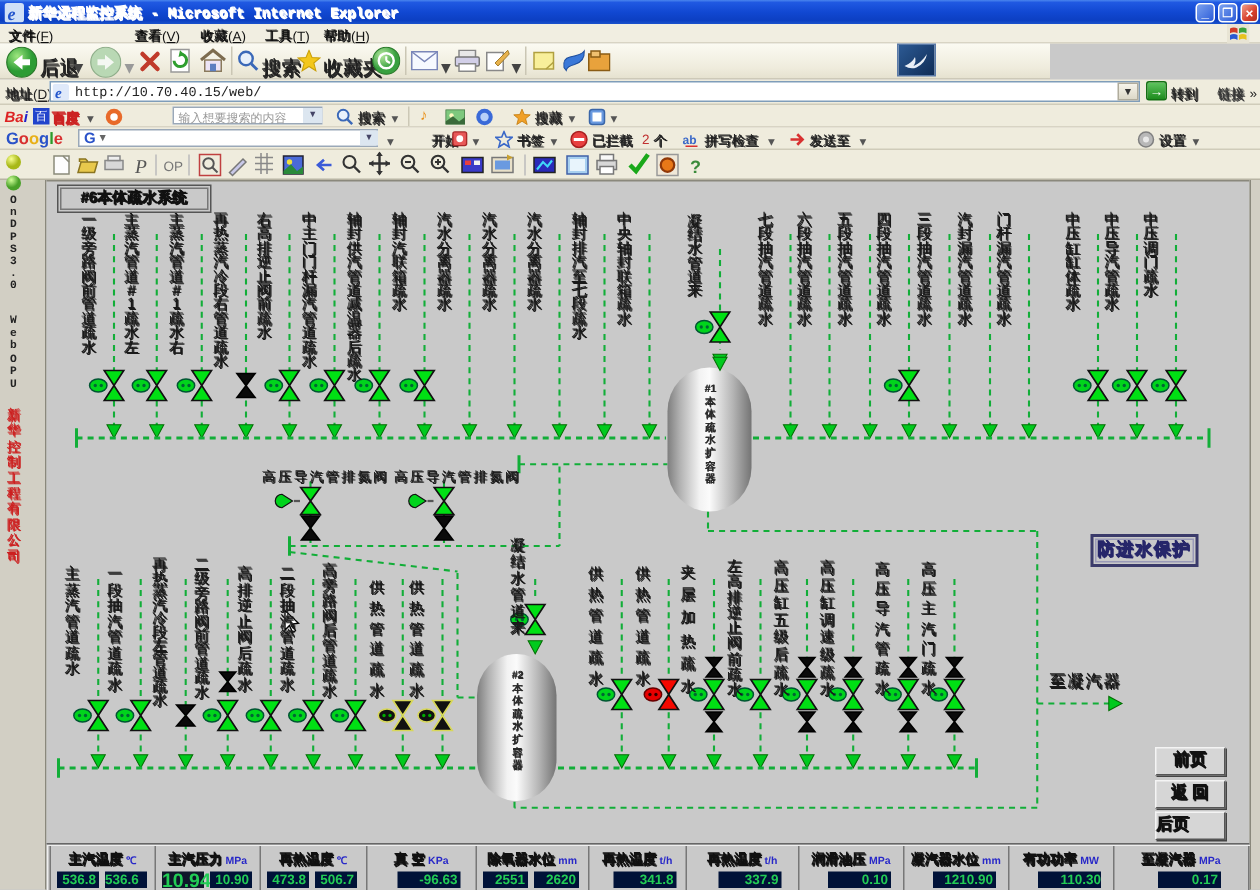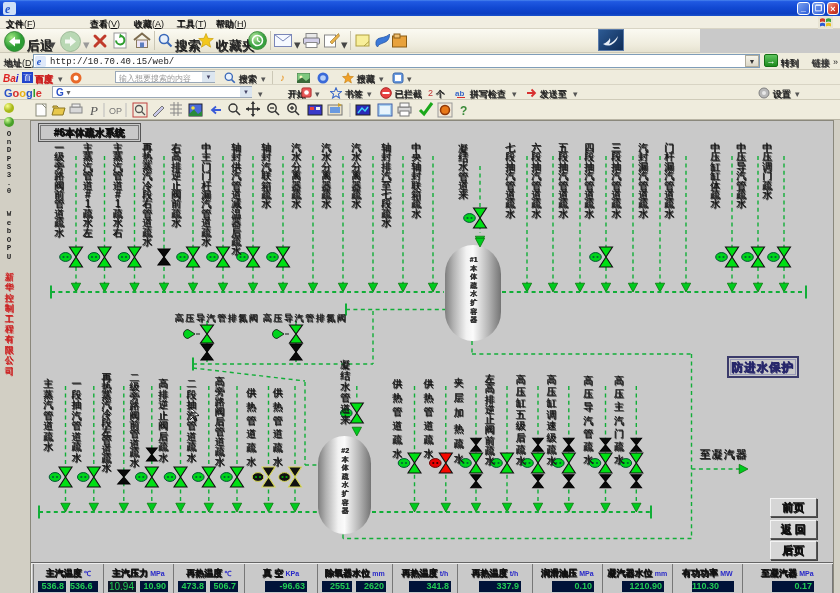--- a/index.html
+++ b/index.html
@@ -7,20 +7,21 @@
 .abs{position:absolute}
 .vlab{position:absolute;font-size:9px;color:#1a1a1a;line-height:9.5px;text-align:center;width:11px;white-space:pre-line;text-shadow:0.5px 0.5px 0 #1a1a1a,-0.5px -0.5px 0 #1a1a1a}
 </style></head>
 <body>
 
 <div class="abs" style="left:0;top:0;width:840px;height:16px;background:linear-gradient(180deg,#4a86ee 0%,#2059e2 10%,#1148d2 50%,#0c3fc2 85%,#1a52cc 100%)">
  <svg class="abs" style="left:3px;top:2px" width="13" height="13" viewBox="0 0 13 13">
   <rect x="0" y="0" width="13" height="13" rx="2" fill="#cfe0f7"></rect>
   <text x="2" y="11" font-size="12" font-style="italic" font-weight="bold" fill="#2255cc" font-family="Liberation Serif">e</text>
  </svg>
+ <div class="abs cn" style="left:19px;top:2.5px;font-size:9.5px;font-weight:bold;color:#fff;letter-spacing:0px;font-family:'Liberation Mono',monospace">新华远程监控系统 - Microsoft Internet Explorer</div>
  <div class="abs" style="left:797px;top:2px;width:13px;height:13px;border-radius:3px;background:linear-gradient(135deg,#7ba1ef,#2c5cd8);border:1px solid #fff;color:#fff;font-size:9px;font-weight:bold;text-align:center;line-height:11px">_</div>
  <div class="abs" style="left:812px;top:2px;width:13px;height:13px;border-radius:3px;background:linear-gradient(135deg,#7ba1ef,#2c5cd8);border:1px solid #fff;color:#fff;font-size:8px;font-weight:bold;text-align:center;line-height:12px">❐</div>
  <div class="abs" style="left:827px;top:2px;width:12px;height:13px;border-radius:3px;background:linear-gradient(135deg,#f0a08c,#d8402c 60%,#b03020);border:1px solid #fff;color:#fff;font-size:9px;font-weight:bold;text-align:center;line-height:12px">×</div>
 </div>
 
 <div class="abs" style="left:0;top:16px;width:840px;height:13px;background:#f1eee1;border-bottom:1px solid #d8d4c4;font-size:9px;color:#111">
     <span class="abs" style="left:6px;top:2px"><span class="cn">文件</span>(<span style="text-decoration:underline">F</span>)</span>
     <span class="abs" style="left:48px;top:16px"><span class="cn">编辑</span>(<span style="text-decoration:underline">E</span>)</span>
     <span class="abs" style="left:90px;top:2px"><span class="cn">查看</span>(<span style="text-decoration:underline">V</span>)</span>
     <span class="abs" style="left:134px;top:2px"><span class="cn">收藏</span>(<span style="text-decoration:underline">A</span>)</span>
@@ -687,33 +688,33 @@
     <div class="vlab" style="left:552.0px;top:253px;line-height:13.2px;font-size:10px">高<br>压<br>导<br>汽<br>管<br>疏<br>水</div>
     <div class="vlab" style="left:582.8px;top:253px;line-height:13.2px;font-size:10px">高<br>压<br>主<br>汽<br>门<br>疏<br>水</div>
     <div class="vlab" style="left:309.0px;top:238px;line-height:11px;font-size:10px">凝<br>结<br>水<br>管<br>道<br>来</div>
     <div class="vlab" style="left:308.5px;top:326px;line-height:8.6px;font-size:7px;color:#2a2a2a;text-shadow:0.4px 0.4px 0 #2a2a2a;font-weight:bold">#2<br>本<br>体<br>疏<br>水<br>扩<br>容<br>器</div>
     <div class="abs" style="left:7px;top:2px;width:103px;height:19px;border:1px solid #555;background:#c9c9c9;padding:1px">
 <div class="cn" style="width:99px;height:15px;border:1px solid #777;font-size:10px;font-weight:bold;color:#111;text-align:center;line-height:14px">#6本体疏水系统</div>
     </div>
     <div class="abs cn" style="left:696px;top:235px;width:72px;height:22px;border:2px solid #3b3b6b;outline:1px solid #9a9ab8;outline-offset:-4px;font-size:11.5px;font-weight:bold;color:#26266a;text-align:center;line-height:19px;letter-spacing:1px">防进水保护</div>
     <div class="abs cn" style="left:739px;top:377px;width:47px;height:19px;background:#d6d6d6;border:1px solid #555;border-top-color:#f4f4f4;border-left-color:#f4f4f4;box-shadow:1px 1px 0 #444;font-size:11px;font-weight:bold;color:#111;text-align:center;line-height:17px">前页</div>
     <div class="abs cn" style="left:739px;top:399px;width:47px;height:19px;background:#d6d6d6;border:1px solid #555;border-top-color:#f4f4f4;border-left-color:#f4f4f4;box-shadow:1px 1px 0 #444;font-size:11px;font-weight:bold;color:#111;text-align:center;line-height:17px">返 回</div>
-    <div class="abs cn" style="left:739px;top:420px;width:47px;height:19px;background:#d6d6d6;border:1px solid #555;border-top-color:#f4f4f4;border-left-color:#f4f4f4;box-shadow:1px 1px 0 #444;font-size:11px;font-weight:bold;color:#111;text-align:center;line-height:17px">后页</div>
+    <div class="abs cn" style="left:739px;top:420px;width:47px;height:19px;background:#d6d6d6;border:1px solid #555;border-top-color:#f4f4f4;border-left-color:#f4f4f4;box-shadow:1px 1px 0 #444;font-size:11px;font-weight:bold;color:#111;text-align:left;line-height:17px">后页</div>
 </div>
 <div class="abs" style="left:833px;top:120px;width:7px;height:473px;background:#d2cfc4;border-left:1px solid #8a887c"></div>
 <div class="abs" style="left:31px;top:562px;width:802px;height:31px;background:#c9c9c9;border-top:1px solid #666;box-shadow:inset 1px 1px 0 #eee">
 <div style="position:absolute;left:2px;top:1px;width:799px;height:30px;border-left:1px solid #777">
       <div style="position:absolute;left:0px;top:0;width:70px;height:31px;border-right:1px solid #777;">
         <div style="text-align:center;margin-top:3px;font-size:9px;font-weight:bold;color:#111;white-space:nowrap"><span class="cn">主汽温度</span><span style="color:#2828c8;font-size:7px;font-weight:bold"> ℃</span></div>
         <div style="position:absolute;left:4px;top:17px;width:28px;height:11px;background:#001238;color:#22cc55;font-size:9px;font-weight:bold;text-align:right;line-height:11px;padding-right:2px">536.8</div>
         <div style="position:absolute;left:36px;top:17px;width:28px;height:11px;background:#001238;color:#22cc55;font-size:9px;font-weight:bold;text-align:right;line-height:11px;padding-right:14px">536.6</div>
       </div>
       <div style="position:absolute;left:70px;top:0;width:70px;height:31px;border-right:1px solid #777;">
         <div style="text-align:center;margin-top:3px;font-size:9px;font-weight:bold;color:#111;white-space:nowrap"><span class="cn">主汽压力</span><span style="color:#2828c8;font-size:7px;font-weight:bold"> MPa</span></div>
-        <div style="position:absolute;left:4px;top:17px;width:28px;height:11px;background:#0f172a;color:#22cc55;font-size:10px;font-weight:normal;text-align:right;line-height:11px;padding-right:2px">10.94</div>
+        <div style="position:absolute;left:4px;top:17px;width:28px;height:11px;background:#0f172a;color:#22cc55;font-size:13px;font-weight:bold;text-align:right;line-height:11px;padding-right:2px">10.94</div>
         <div style="position:absolute;left:36px;top:17px;width:28px;height:11px;background:#001238;color:#22cc55;font-size:9px;font-weight:bold;text-align:right;line-height:11px;padding-right:2px">10.90</div>
       </div>
       <div style="position:absolute;left:140px;top:0;width:71px;height:31px;border-right:1px solid #777;">
         <div style="text-align:center;margin-top:3px;font-size:9px;font-weight:bold;color:#111;white-space:nowrap"><span class="cn">再热温度</span><span style="color:#2828c8;font-size:7px;font-weight:bold"> ℃</span></div>
         <div style="position:absolute;left:4px;top:17px;width:28px;height:11px;background:#001238;color:#22cc55;font-size:9px;font-weight:bold;text-align:right;line-height:11px;padding-right:2px">473.8</div>
         <div style="position:absolute;left:36px;top:17px;width:28px;height:11px;background:#001238;color:#22cc55;font-size:9px;font-weight:bold;text-align:right;line-height:11px;padding-right:2px">506.7</div>
       </div>
       <div style="position:absolute;left:211px;top:0;width:73px;height:31px;border-right:1px solid #777;">
         <div style="text-align:center;margin-top:3px;font-size:9px;font-weight:bold;color:#111;white-space:nowrap"><span class="cn">真  空</span><span style="color:#2828c8;font-size:7px;font-weight:bold"> KPa</span></div>
         <div style="position:absolute;left:20px;top:17px;width:42px;height:11px;background:#001238;color:#22cc55;font-size:9px;font-weight:bold;text-align:right;line-height:11px;padding-right:2px">-96.63</div>
@@ -734,19 +735,19 @@
       <div style="position:absolute;left:499px;top:0;width:70px;height:31px;border-right:1px solid #777;">
         <div style="text-align:center;margin-top:3px;font-size:9px;font-weight:bold;color:#111;white-space:nowrap"><span class="cn">润滑油压</span><span style="color:#2828c8;font-size:7px;font-weight:bold"> MPa</span></div>
         <div style="position:absolute;left:19px;top:17px;width:42px;height:11px;background:#001238;color:#22cc55;font-size:9px;font-weight:bold;text-align:right;line-height:11px;padding-right:2px">0.10</div>
       </div>
       <div style="position:absolute;left:569px;top:0;width:70px;height:31px;border-right:1px solid #777;">
         <div style="text-align:center;margin-top:3px;font-size:9px;font-weight:bold;color:#111;white-space:nowrap"><span class="cn">凝汽器水位</span><span style="color:#2828c8;font-size:7px;font-weight:bold"> mm</span></div>
         <div style="position:absolute;left:19px;top:17px;width:42px;height:11px;background:#001238;color:#22cc55;font-size:9px;font-weight:bold;text-align:right;line-height:11px;padding-right:2px">1210.90</div>
       </div>
       <div style="position:absolute;left:639px;top:0;width:70px;height:31px;border-right:1px solid #777;">
         <div style="text-align:center;margin-top:3px;font-size:9px;font-weight:bold;color:#111;white-space:nowrap"><span class="cn">有功功率</span><span style="color:#2828c8;font-size:7px;font-weight:bold"> MW</span></div>
-        <div style="position:absolute;left:19px;top:17px;width:42px;height:11px;background:#001238;color:#22cc55;font-size:9px;font-weight:bold;text-align:left;line-height:11px;padding-right:0">110.30</div>
+        <div style="position:absolute;left:19px;top:17px;width:42px;height:11px;background:#001238;color:#22cc55;font-size:9px;font-weight:bold;text-align:right;line-height:11px;padding-right:0">110.30</div>
       </div>
       <div style="position:absolute;left:709px;top:0;width:90px;height:31px;border-right:1px solid #777;">
         <div style="text-align:center;margin-top:3px;font-size:9px;font-weight:bold;color:#111;white-space:nowrap"><span class="cn">至凝汽器</span><span style="color:#2828c8;font-size:7px;font-weight:bold"> MPa</span></div>
         <div style="position:absolute;left:29px;top:17px;width:42px;height:11px;background:#001238;color:#22cc55;font-size:9px;font-weight:bold;text-align:right;line-height:11px;padding-right:2px">0.17</div>
       </div>
     </div>
 </div>
 </body></html>

